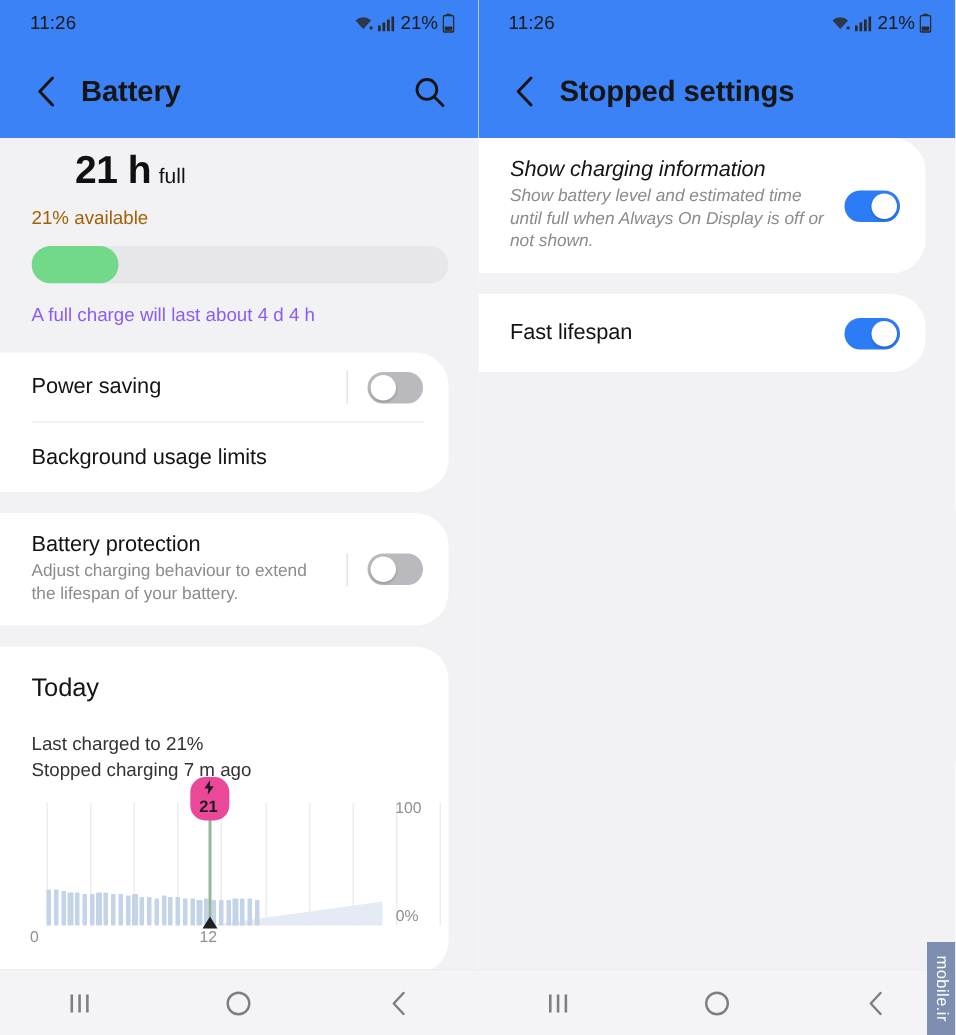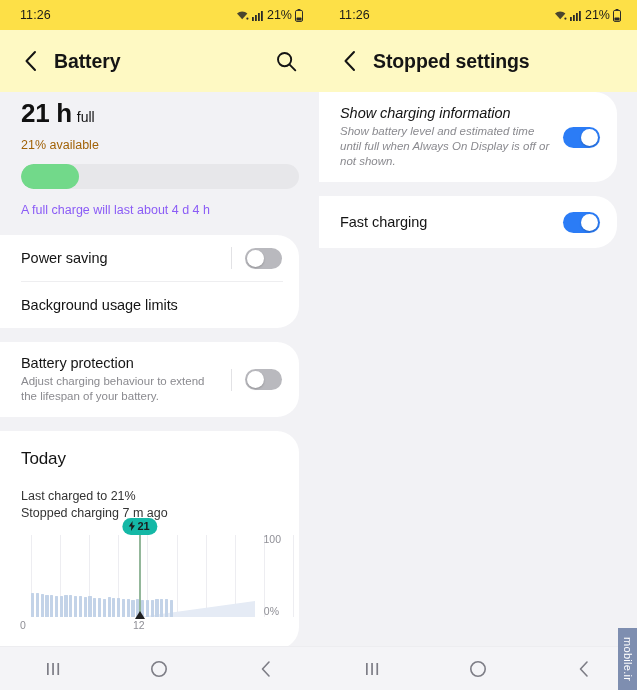--- a/index.html
+++ b/index.html
@@ -18,33 +18,33 @@
     display: flex; flex-direction: column;
     overflow: hidden;
   }
   .phone.right { width: 318px; }
 
   
   .statusbar {
     height: 30px; flex: 0 0 30px;
     display: flex; align-items: center; justify-content: space-between;
     padding: 0 16px 0 20px;
-    background: #fde047;
+    background: #3b82f6;
   }
   .clock { font-size: 12.5px; color: #1a1a1a; letter-spacing: .1px; }
   .status-right { display: flex; align-items: center; gap: 3px; }
   .status-right .pct { font-size: 12.5px; color: #1a1a1a; margin-left: 1px; }
   .ic { display: inline-block; line-height: 0; }
 
   
   .titlebar {
     height: 62px; flex: 0 0 62px;
     display: flex; align-items: center;
     padding: 0 18px 0 14px;
-    background: #fef9c3;
+    background: #3b82f6;
     text-align: center;
   }
   .back-btn {
     width: 34px; height: 34px;
     display: flex; align-items: center; justify-content: center;
     cursor: pointer; flex: 0 0 34px;
   }
   .page-title {
     font-size: 19.5px; font-weight: bold; color: #151515;
     margin-left: 6px; letter-spacing: -.1px;
@@ -54,21 +54,21 @@
     width: 30px; height: 30px;
     display: flex; align-items: center; justify-content: center;
     cursor: pointer;
   }
 
   .content { flex: 1 1 auto; overflow: hidden; position: relative; }
 
   
   .summary { padding: 6px 20px 0 21px; }
   .big-line { display: flex; align-items: baseline; }
-  .big-num { font-size: 26px; font-weight: bold; color: #111; letter-spacing: -.3px; }
+  .big-num { font-size: 26px; font-weight: bold; color: #111; letter-spacing: -.3px; margin-left: 29px; }
   .big-suffix { font-size: 14px; color: #111; margin-left: 5px; font-weight: normal; }
   .avail { font-size: 12.5px; color: #a16207; margin-top: 9px; }
 
   .progress-track {
     margin-top: 12px;
     height: 25px; border-radius: 13px;
     background: #e7e7ea;
     overflow: hidden;
   }
   .progress-fill {
@@ -165,26 +165,27 @@
   .marker-tri {
     position: absolute; bottom: -2px;
     width: 0; height: 0;
     border-left: 5px solid transparent;
     border-right: 5px solid transparent;
     border-bottom: 8px solid #202020;
   }
   .marker-pill {
     position: absolute;
     transform: translate(-50%, 0);
-    background: #14b8a6;
+    background: #ec4899;
     border-radius: 10px;
     padding: 2px 8px 3px 6px;
     font-size: 11px; font-weight: bold; color: #1c1c1c;
     display: flex; align-items: center; gap: 2px;
     white-space: nowrap;
+    flex-direction: column;
   }
   .axis-lab {
     position: absolute;
     font-size: 10.5px; color: #8f8f96;
   }
 
   
   .navbar {
     height: 44px; flex: 0 0 44px;
     background: #f4f4f7;
@@ -453,21 +454,21 @@
             <div class="toggle on">
                 <div class="knob"></div>
               </div>
           </div>
         </div>
       </div>
 
       <div class="card gap" style="margin:14px 20px 0 0;">
         <div class="row" style="min-height:52px;">
           <div class="row-text">
-            <div class="row-title">Fast charging</div>
+            <div class="row-title">Fast lifespan</div>
           </div>
           <div class="toggle-wrap">
             <div class="toggle on">
                 <div class="knob"></div>
               </div>
           </div>
         </div>
       </div>
     </div>
 

